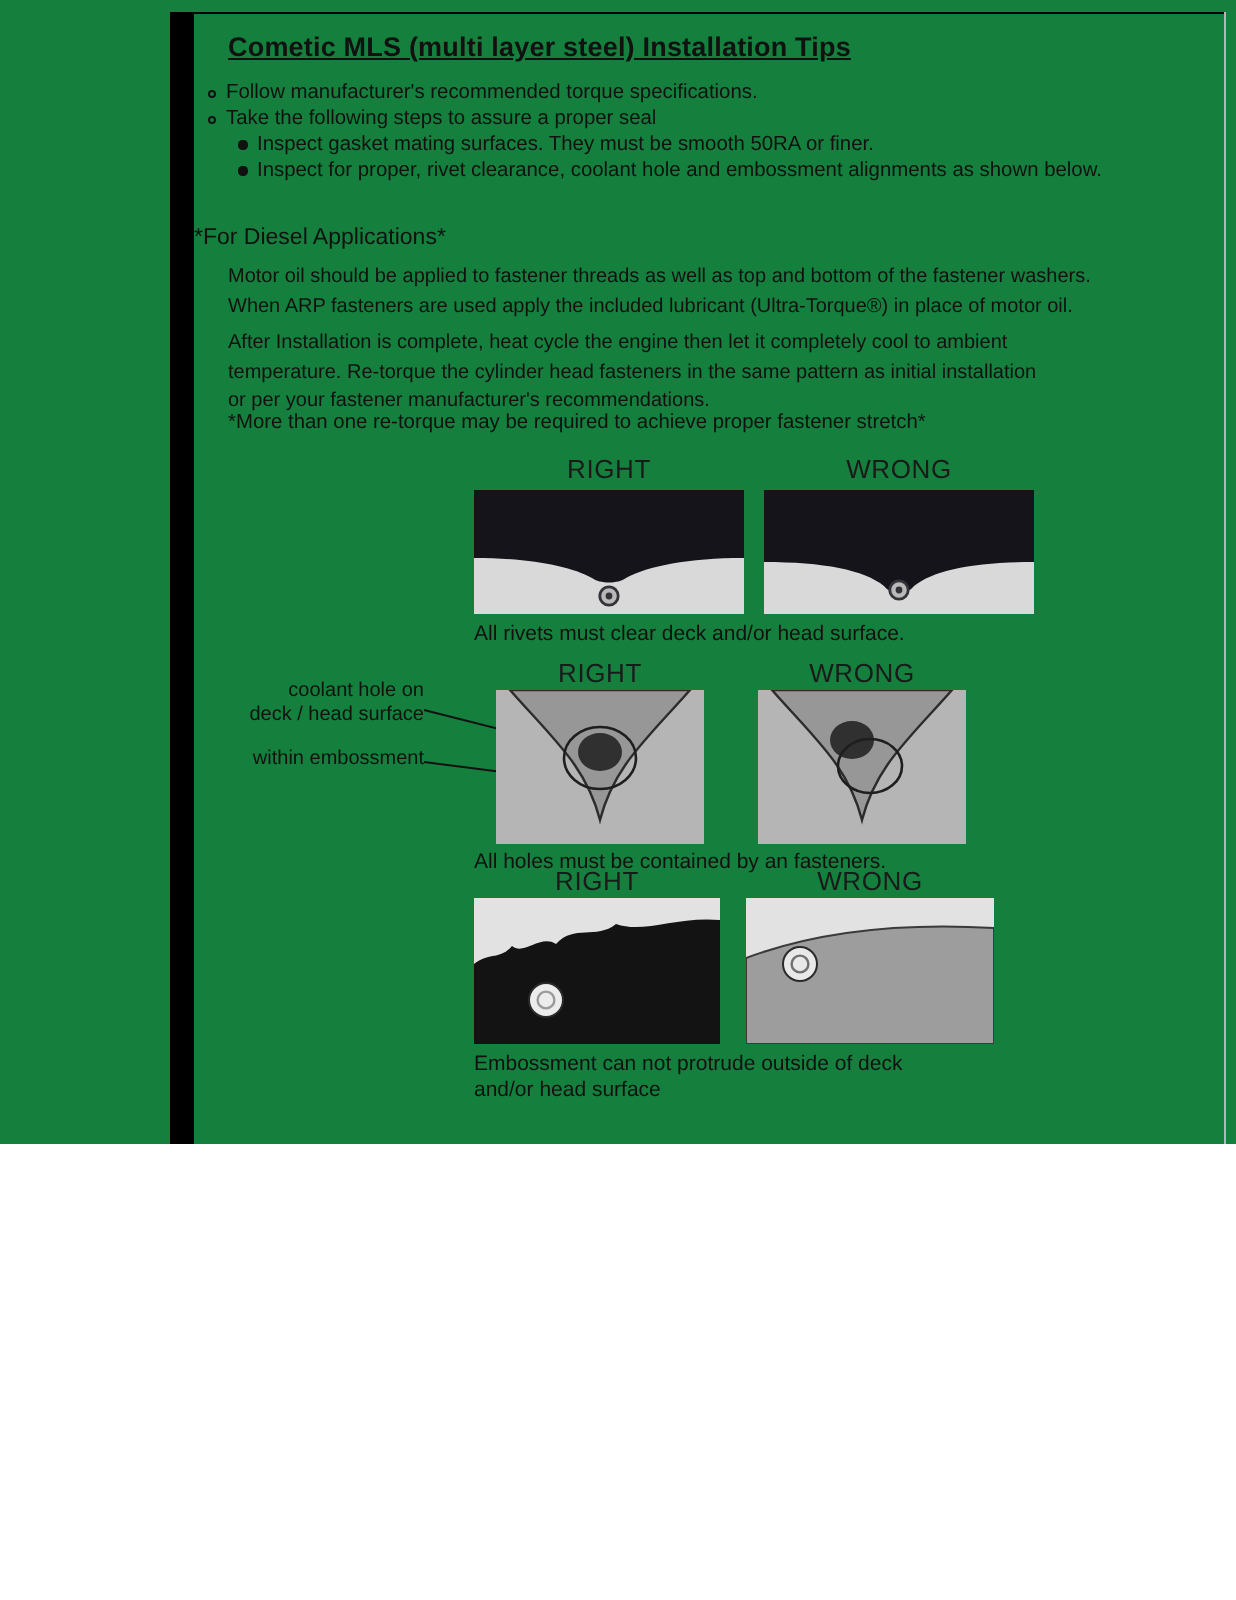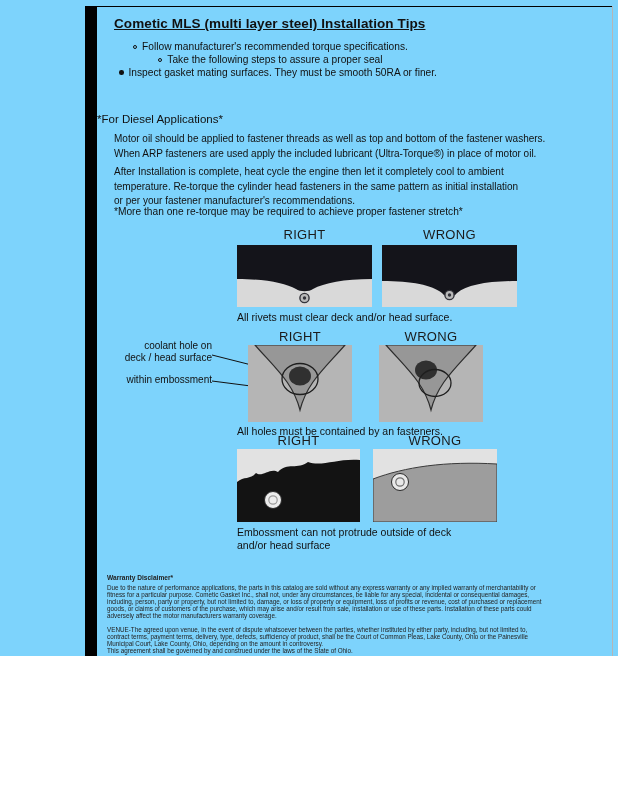--- a/index.html
+++ b/index.html
@@ -1,25 +1,25 @@
 <!DOCTYPE html>
 <html><head>
 <meta charset="utf-8">
 <style>
   * { margin:0; padding:0; box-sizing:border-box; }
   html,body { background:#ffffff; }
   body { font-family:"Liberation Sans", sans-serif; color:#111; }
-  .page { position:relative; width:618px; height:656px; background:#7dd3fc; overflow:hidden; }
+  .page { position:relative; width:618px; height:572px; background:#15803d; overflow:hidden; }
   .abs { position:absolute; }
   .left-bar { left:85px; top:6px; width:12px; height:794px; background:#000; }
   .top-rule { left:85px; top:6px; width:528px; height:1px; background:#000; }
   .right-rule { left:612px; top:6px; width:1px; height:794px; background:#b5b5b5; }
   .title { left:114px; top:16px; font-size:13.5px; font-weight:bold; text-decoration:underline; letter-spacing:0.1px; }
   .tips { left:104px; top:40px; font-size:10.2px; }
-  .tip-line { display:flex; align-items:flex-start; height:13px; line-height:13px; white-space:nowrap;justify-content:center; }
+  .tip-line { display:flex; align-items:flex-start; height:13px; line-height:13px; white-space:nowrap; }
   .tip-line.sub { padding-left:15px; }
   .dot-open { width:4px; height:4px; border:1px solid #111; border-radius:50%; margin:4.5px 5px 0 0; flex:none; }
   .dot-fill { width:4.5px; height:4.5px; background:#111; border-radius:50%; margin:4.3px 5px 0 0; flex:none; }
   .h2 { left:97px; top:113px; font-size:11.5px; font-weight:normal; }
   .para { left:114px; width:504px; font-size:10px; line-height:14.5px; white-space:pre-line; }
   .p1 { top:132px; }
   .p2 { top:165px; }
   .note { left:114px; top:206px; font-size:10.2px; }
   .dlabel { font-size:13px; color:#1a1a1a; text-align:center; letter-spacing:0.3px; }
   .caption { font-size:10.5px; white-space:pre-line; line-height:13px; }
@@ -45,20 +45,24 @@
       <span class="dot-open"></span>
       <span>Follow manufacturer's recommended torque specifications.</span>
     </div>
     <div class="tip-line">
       <span class="dot-open"></span>
       <span>Take the following steps to assure a proper seal</span>
     </div>
     <div class="tip-line sub">
       <span class="dot-fill"></span>
       <span>Inspect gasket mating surfaces.  They must be smooth 50RA or finer.</span>
+    </div>
+    <div class="tip-line sub">
+      <span class="dot-fill"></span>
+      <span>Inspect for proper, rivet clearance, coolant hole and embossment alignments as shown below.</span>
     </div>
   </div>
 
   <div class="abs h2">*For Diesel Applications*</div>
   <div class="abs para p1">Motor oil should be applied to fastener threads as well as top and bottom of the fastener washers.
 When ARP fasteners are used apply the included lubricant (Ultra-Torque®) in place of motor oil.</div>
   <div class="abs para p2">After Installation is complete, heat cycle the engine then let it completely cool to ambient
 temperature. Re-torque the cylinder head fasteners in the same pattern as initial installation
 or per your fastener manufacturer's recommendations.</div>
   <div class="abs note">*More than one re-torque may be required to achieve proper fastener stretch*</div>

